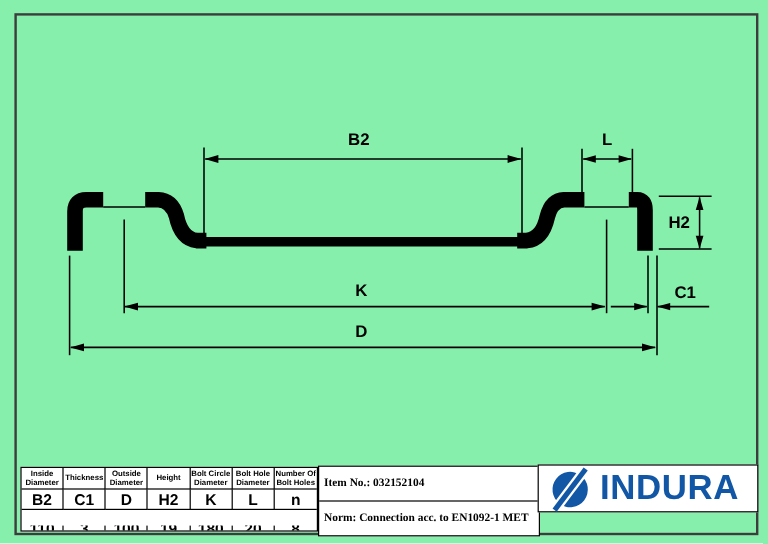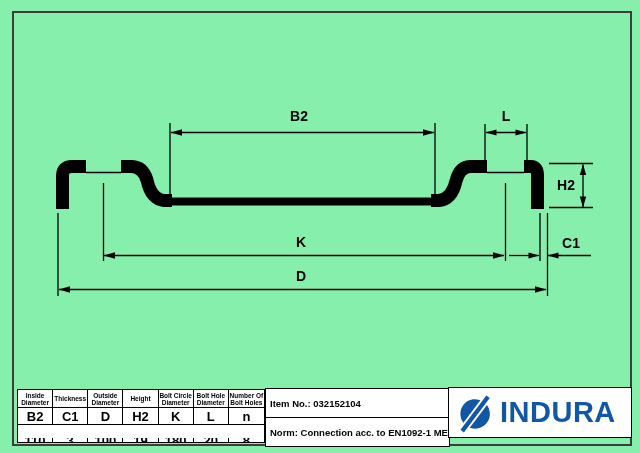--- a/index.html
+++ b/index.html
@@ -17,25 +17,25 @@
   .dims .cell:nth-child(7n){border-right:none;}
   .dims .cell.last-row{border-bottom:none;margin-top:13px;}
   .hdr{font-size:6.5px;line-height:7px;font-weight:bold;color:#000;text-align:center;}
   .sym,.val{font-size:13px;font-weight:bold;color:#000;}
 
   
   .info{position:absolute;left:265px;top:388px;width:183px;height:57px;background:#fff;
         border:1px solid #000;display:flex;flex-direction:column;}
   .info .row{flex:1;display:flex;align-items:center;padding-left:4px;
         border-bottom:1px solid #000;font-size:9.5px;font-weight:700;color:#000;
-        white-space:pre;overflow:hidden;}
+        white-space:pre;overflow:hidden;font-family:Liberation Serif, serif;}
   .info .row:last-child{border-bottom:none;}
 
   
-  .logobox{position:absolute;left:448px;top:387px;width:184px;height:51px;background:#fff;
+  .logobox{position:absolute;left:448px;top:387px;width:184px;height:40px;background:#fff;
         border:1px solid #000;display:flex;align-items:center;padding-left:7px;box-sizing:border-box;}
   .logotext{font-size:29px;font-weight:bold;letter-spacing:0.5px;margin-left:6px;color:#1257A5;}
 </style>
 </head>
 <body>
 
 <div id="stage">
 
   <svg id="drawing-svg" width="640" height="453" viewBox="0 0 640 453">
 

